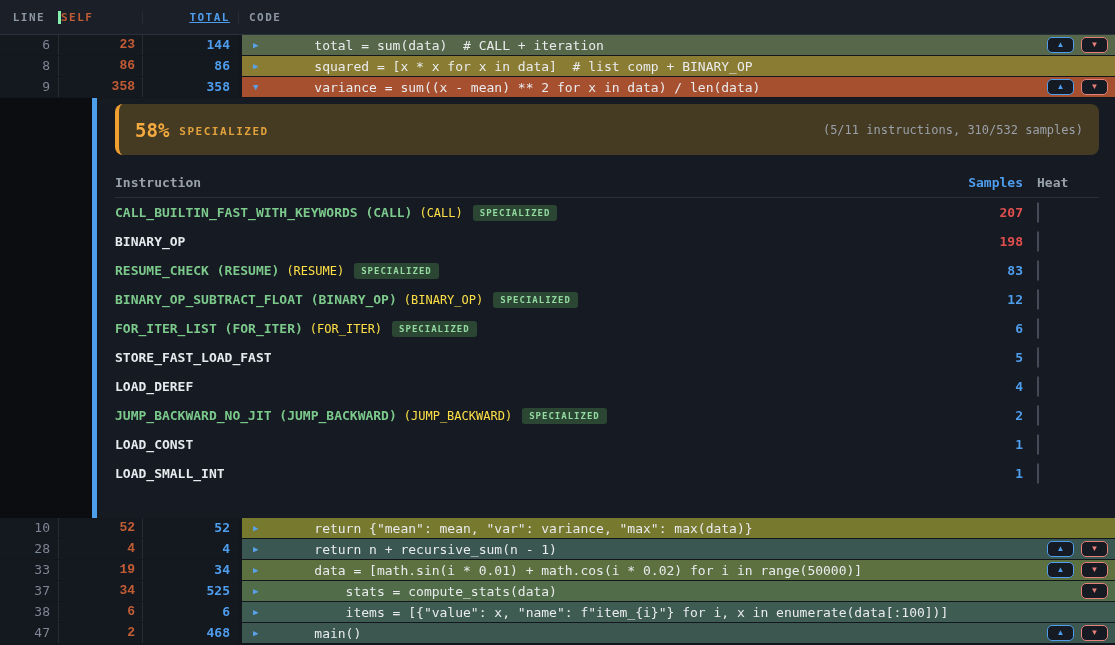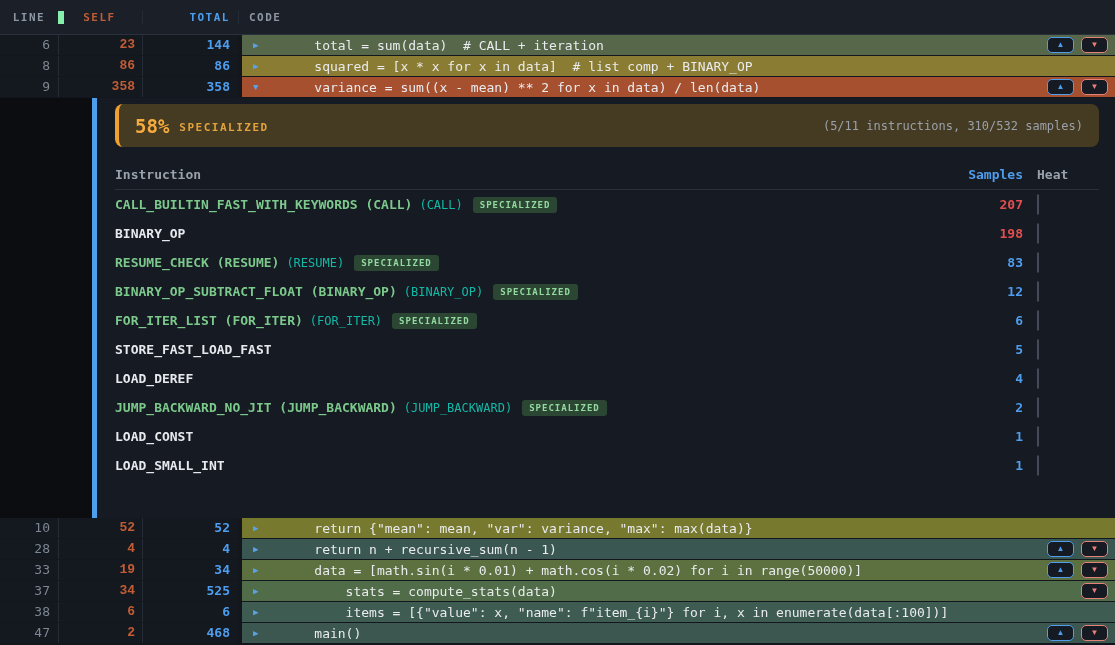--- a/index.html
+++ b/index.html
@@ -3,22 +3,22 @@
 <meta charset="utf-8">
 <style>
   * { margin:0; padding:0; box-sizing:border-box; }
   html,body { width:1115px; height:645px; overflow:hidden; }
   body { background:#13161c; font-family:"DejaVu Sans Mono", monospace; }
 
   
   .grid-header { display:flex; height:35px; background:#1a1f28; border-bottom:1px solid #2b313c;
                  align-items:center; font-size:11px; font-weight:bold; letter-spacing:1.5px; color:#8d96a3; }
   .gh-line  { width:58px; text-align:center; }
-  .gh-self  { width:84px; text-align:center; padding-right:7px; color:#c15c35; border-left:6px solid #86efac; }
-  .gh-total { width:96px; text-align:right; padding-right:8px; color:#4f9ded; border-left:1px solid #262c36; }
+  .gh-self  { width:84px; text-align:left; padding-right:7px; color:#c15c35; border-left:3px solid #86efac; }
+  .gh-total { width:96px; text-align:right; padding-right:8px; color:#4f9ded; border-left:1px solid #262c36;text-decoration:underline; }
   .gh-code  { flex:1; padding-left:10px; border-left:1px solid #262c36; }
 
   
   .code-row { display:flex; height:20px; margin-bottom:1px; font-size:13px; align-items:stretch; }
   .c-line  { width:58px; background:#14181f; color:#7d8694; text-align:right; padding-right:8px; line-height:20px; }
   .c-self  { width:84px; background:#14181f; color:#c15c35; font-weight:bold; text-align:right; padding-right:7px; line-height:20px; border-left:1px solid #262c36;font-family:Liberation Mono, monospace; }
   .c-total { width:96px; background:#14181f; color:#4f9ded; font-weight:bold; text-align:right; padding-right:8px; line-height:20px; border-left:1px solid #262c36; }
   .band { flex:1; margin-left:4px; display:flex; align-items:center; padding-left:11px; cursor:pointer; }
   .tri  { color:#5aa2e8; font-size:9px; width:30px; flex:none; }
   .codeline { white-space:pre; color:#e9ebee; font-size:13px; }
@@ -27,37 +27,37 @@
              display:flex; align-items:center; justify-content:center; cursor:pointer; padding:0; }
   .nav-up   { border:1.5px solid #4f9ded; color:#4f9ded; }
   .nav-down { border:1.5px solid #e8807a; color:#e8807a; }
 
   
   .panel { height:420px; display:flex; }
   .gutter { width:92px; background:#0b0d11; }
   .accent-line { width:5px; background:#4d9fec; }
   .panel-body { flex:1; background:#161a22; padding:6px 16px 0 18px; }
 
-  .alert { height:43px; background:#453a22; border-left:4px solid #f0a030; border-radius:8px;
+  .alert { height:51px; background:#453a22; border-left:4px solid #f0a030; border-radius:8px;
            display:flex; align-items:center; padding:0 16px; }
   .alert-pct { font-size:19px; font-weight:bold; color:#f5ab3f; }
   .alert-label { font-size:11px; font-weight:bold; color:#e2a23c; letter-spacing:1.5px; margin-left:10px; margin-top:3px; }
   .alert-summary { margin-left:auto; font-size:12px; color:#9aa1aa; }
 
   .itable { margin-top:13px; }
   .ihead { display:flex; height:30px; align-items:center; border-bottom:1px solid #2b313c;
            font-size:13px; font-weight:bold; color:#99a2ac; }
   .ih-name { flex:1; }
   .ih-samples { width:90px; text-align:right; color:#4f9ded; }
   .ih-heat { width:76px; padding-left:14px; }
 
   .irow { height:29px; display:flex; align-items:center; }
   .iname { flex:1; font-size:13px; font-weight:bold; color:#e6e9ed; white-space:nowrap; }
   .irow.specialized .iname-main { color:#7cc98c; }
-  .isec { color:#14b8a6; font-weight:normal; font-size:12px; margin-left:7px; }
+  .isec { color:#fde047; font-weight:normal; font-size:12px; margin-left:7px; }
   .ibadge { display:inline-block; margin-left:10px; font-size:9px; font-weight:bold; letter-spacing:1px;
             color:#93d9a0; background:#2b4734; padding:3px 7px; border-radius:3px; vertical-align:1px; }
   .isamples { width:90px; text-align:right; font-size:13px; font-weight:bold; color:#4f9ded; }
   .irow.hot .isamples { color:#e14f4f; }
   .iheat { width:76px; padding-left:14px; }
   .bar { width:59px; height:11px; border:1px solid #444a57; border-radius:1px; background:#14171c; overflow:hidden; }
   .fill { height:100%; min-width:1.5px; background:linear-gradient(90deg,#00b6d8,#f28418); }
 </style>
 </head>
 <body>

